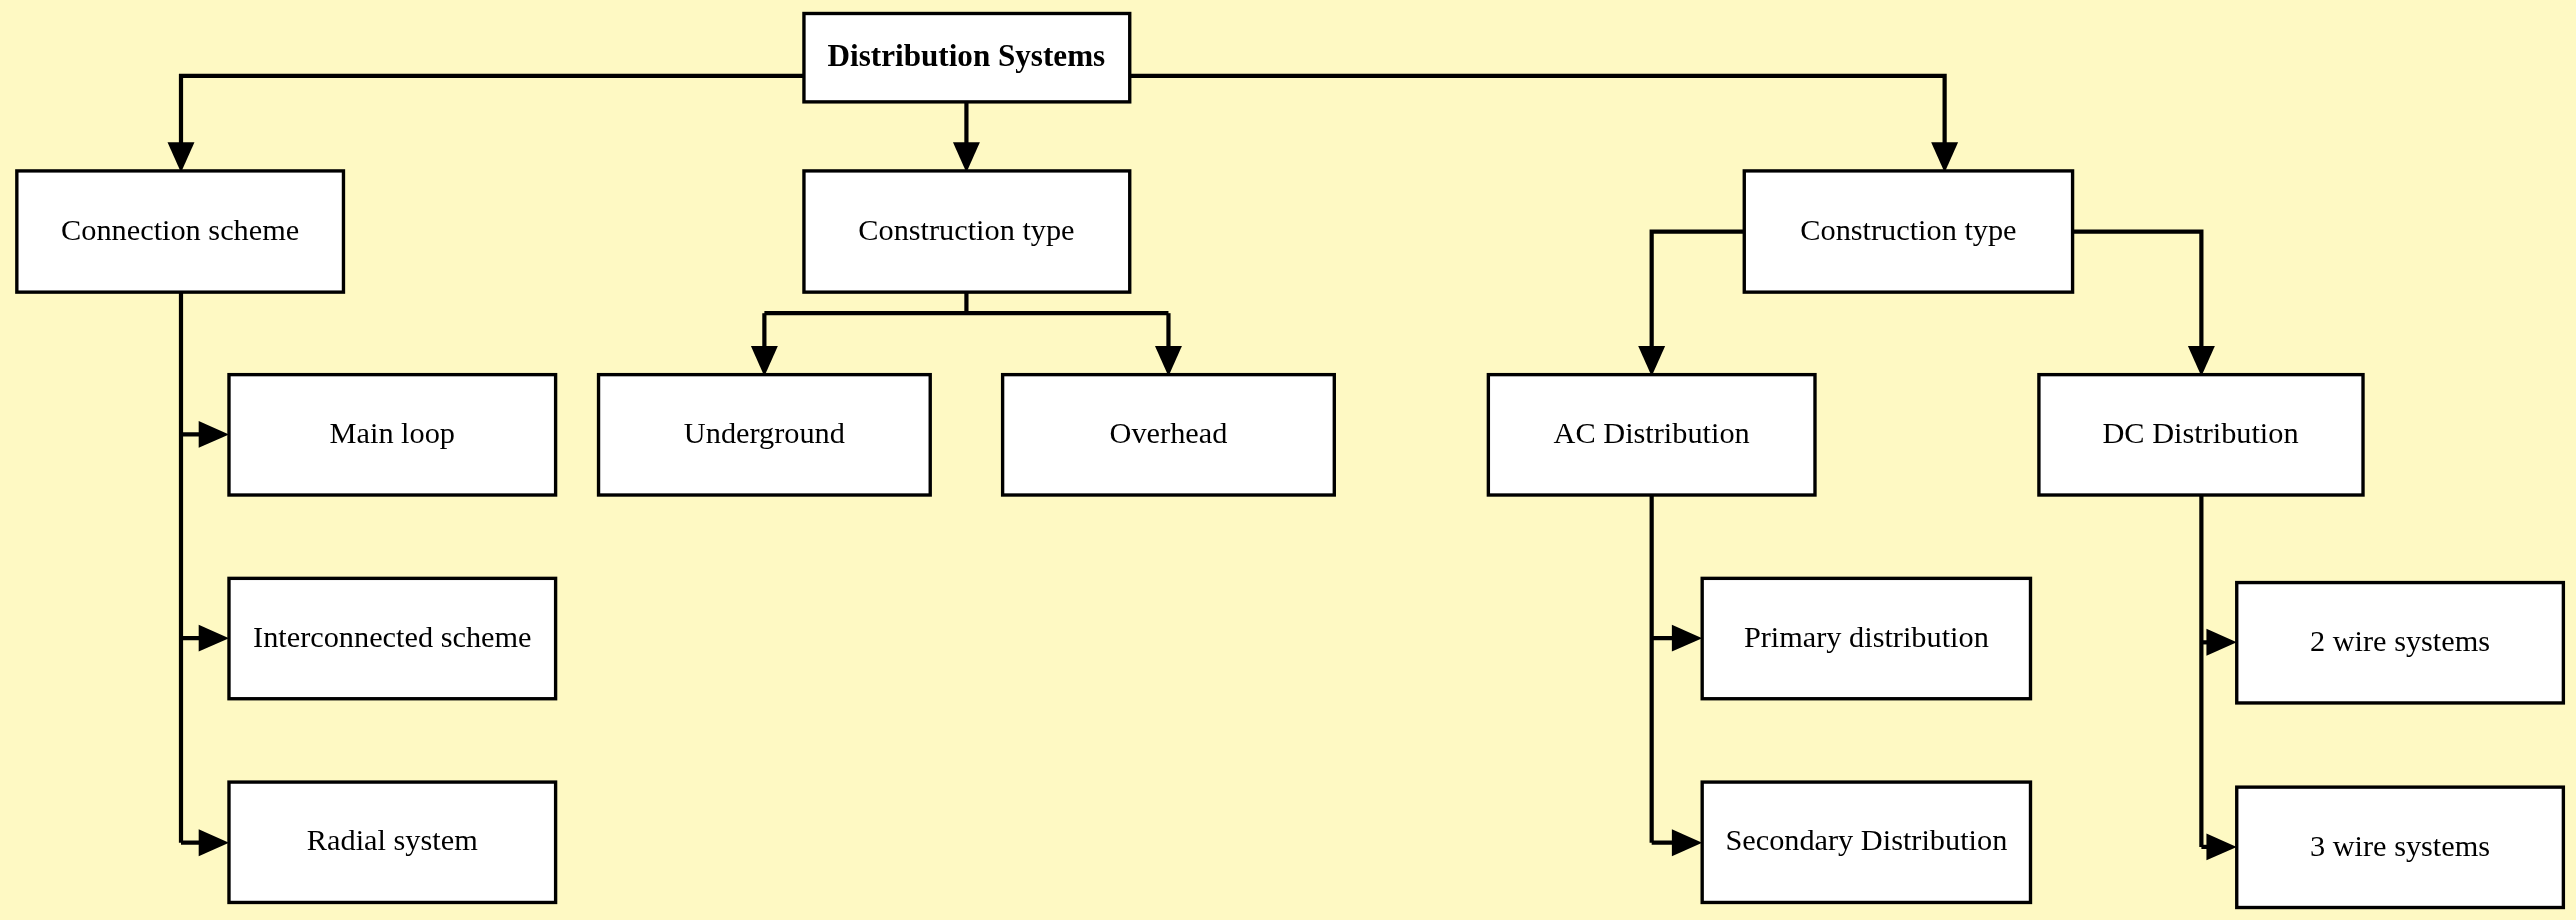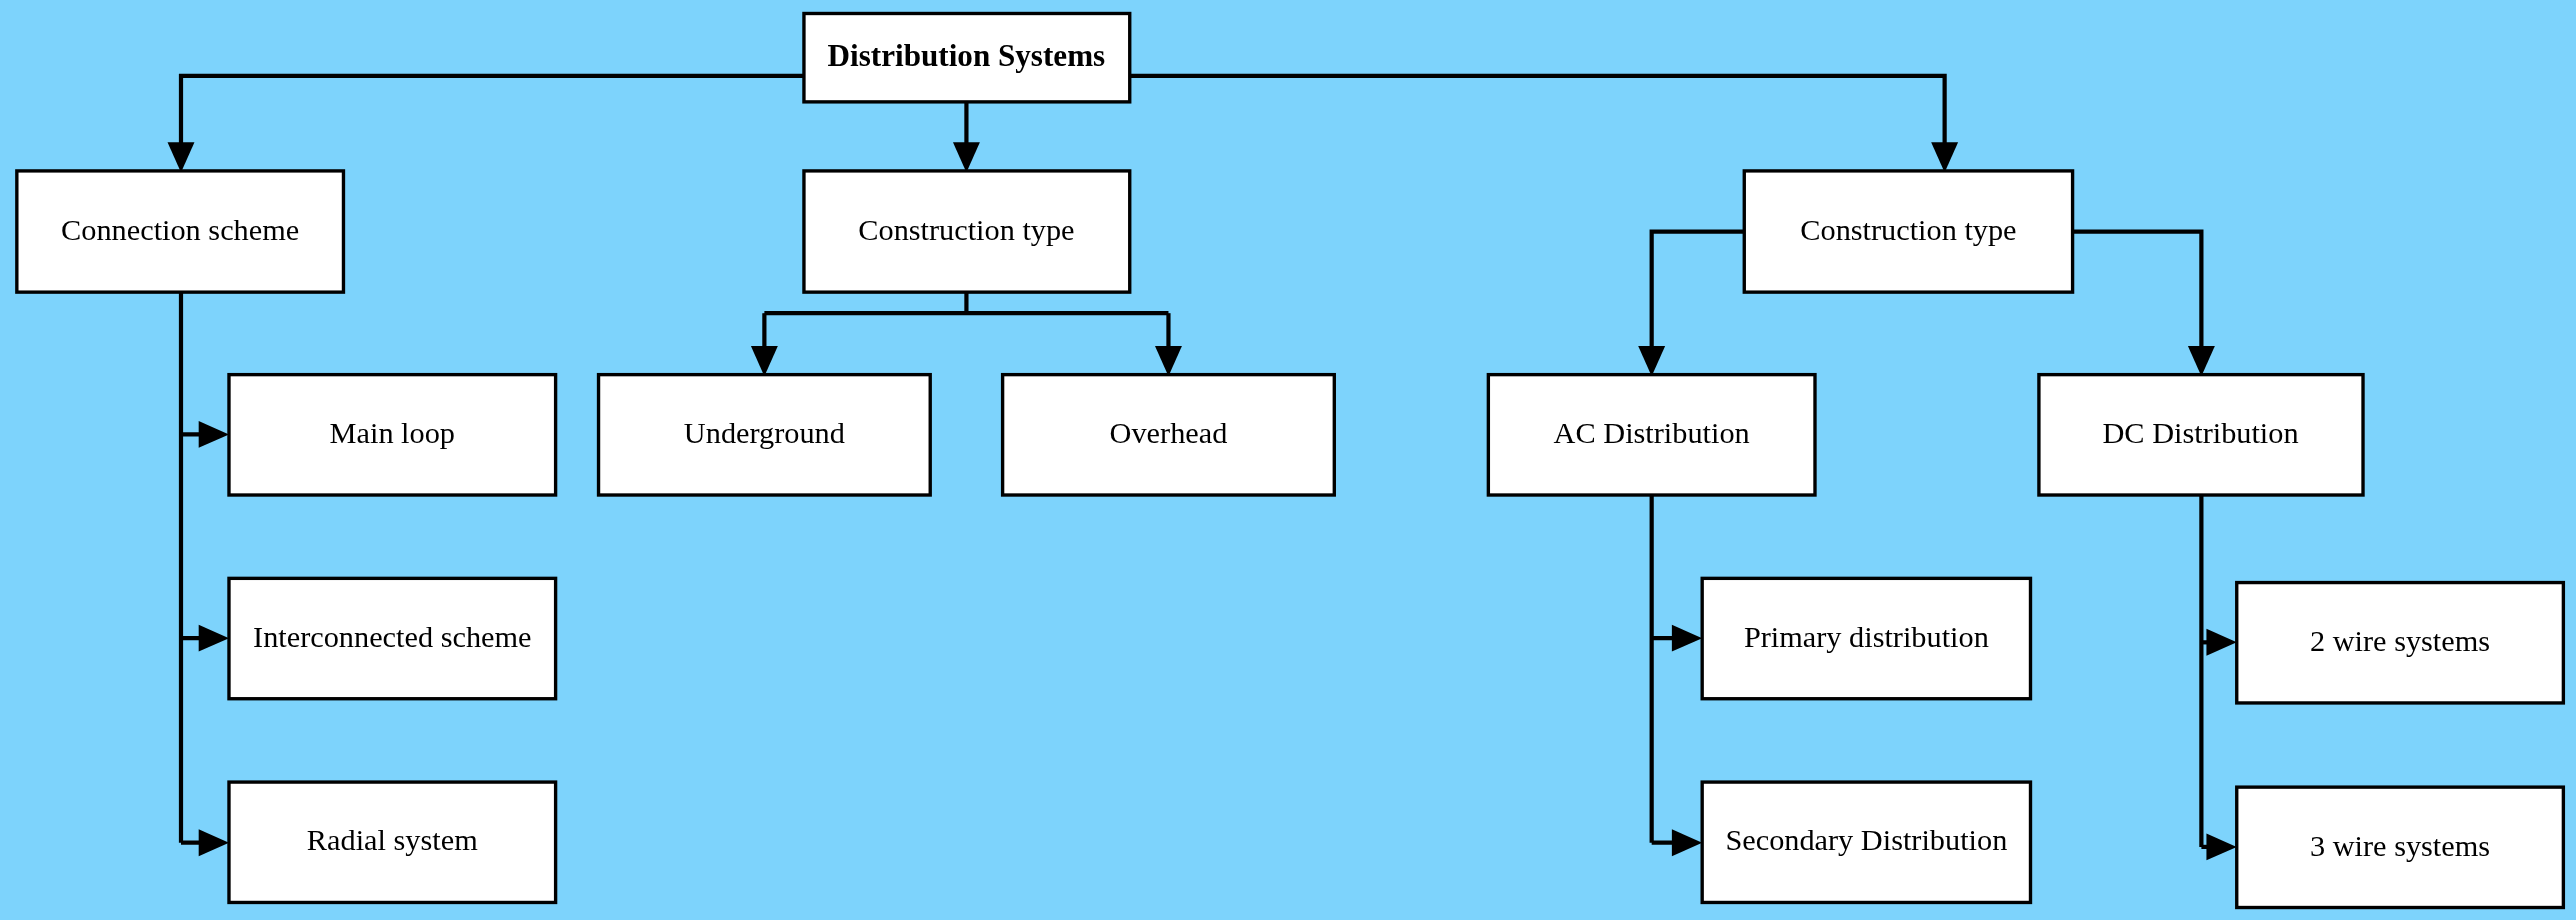--- a/index.html
+++ b/index.html
@@ -10,21 +10,21 @@
   body {
     width: 2576px;
     height: 921px;
     overflow: hidden;
     font-family: "Liberation Serif", "DejaVu Serif", serif;
   }
   #diagram-root {
     position: relative;
     width: 2576px;
     height: 921px;
-    background: #7dd3fc;
+    background: #fef9c3;
   }
   svg#flowchart {
     display: block;
     width: 2576px;
     height: 921px;
   }
   .node-box {
     fill: #ffffff;
     stroke: #000000;
     stroke-width: 4;

